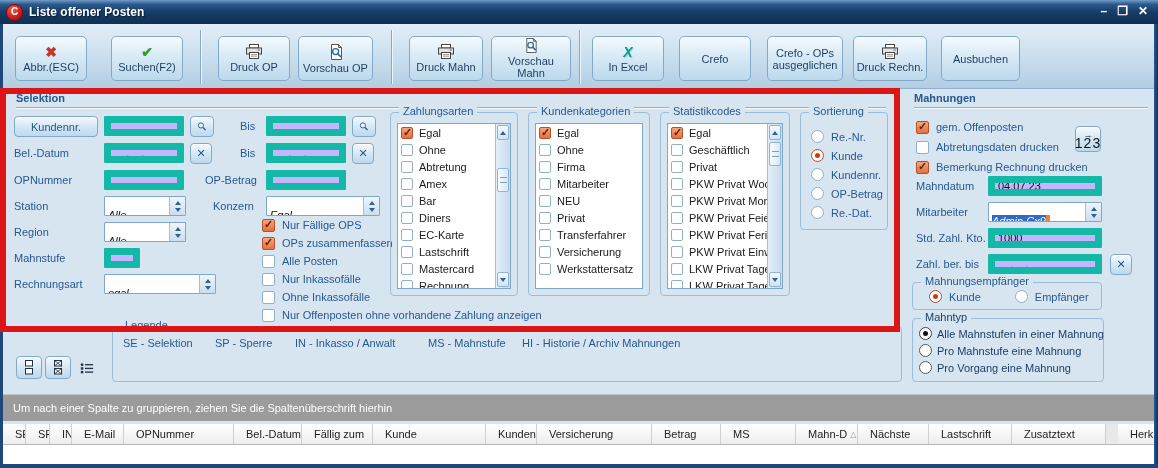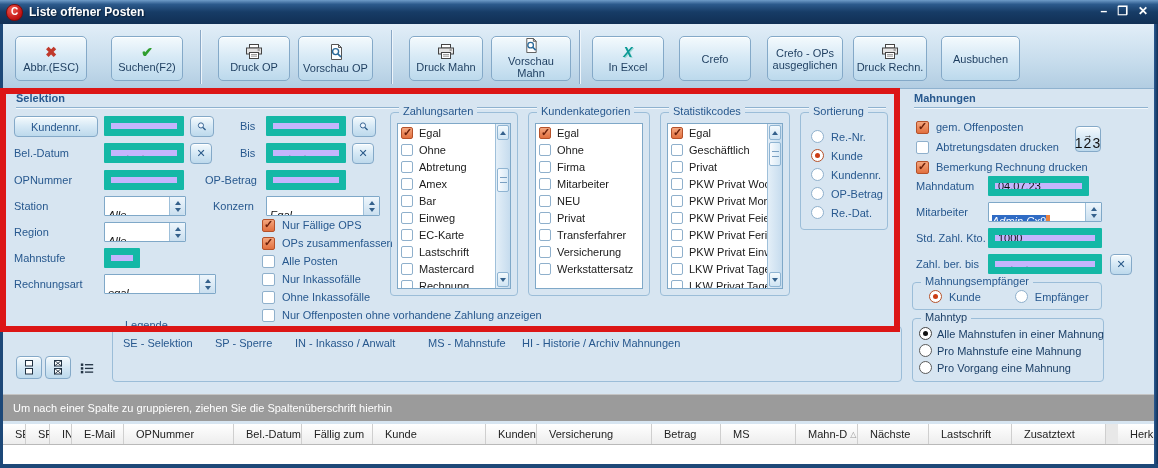--- a/index.html
+++ b/index.html
@@ -388,21 +388,21 @@
           <span class="cblabel">Amex</span>
         </div>
 
         <div class="cbrow">
           <span class="cb"></span>
           <span class="cblabel">Bar</span>
         </div>
 
         <div class="cbrow">
           <span class="cb"></span>
-          <span class="cblabel">Einweg</span>
+          <span class="cblabel">Diners</span>
         </div>
 
         <div class="cbrow">
           <span class="cb"></span>
           <span class="cblabel">EC-Karte</span>
         </div>
 
         <div class="cbrow">
           <span class="cb"></span>
           <span class="cblabel">Lastschrift</span>
@@ -591,21 +591,21 @@
         <span class="cb on"></span>
         <span class="cblabel">Bemerkung Rechnung drucken</span>
       </div>
     </div>
   <button class="btn-like btn123">
     <span class="arrow">→</span>
     <span class="digits">123</span>
   </button>
 
   <span class="lbl" style="left:916px;top:180px;">Mahndatum</span>
-  <input class="tbx" style="left: 988px; top: 176px; width: 101px;" readonly="" value="04.07.23">
+  <input class="tbx" style="left: 988px; top: 176px; width: 114px;" readonly="" value="04.07.23">
 
   <span class="lbl" style="left:916px;top:206px;">Mitarbeiter</span>
   <div class="combo" style="left:988px;top:202px;width:114px;">
     <span class="combo-val"><span class="combo-sel">Admin Cx9</span><span class="caret-block"></span></span>
     <span class="spin">
         <i class="tri-up"></i>
         <i class="tri-dn"></i>
       </span>
   </div>
 

